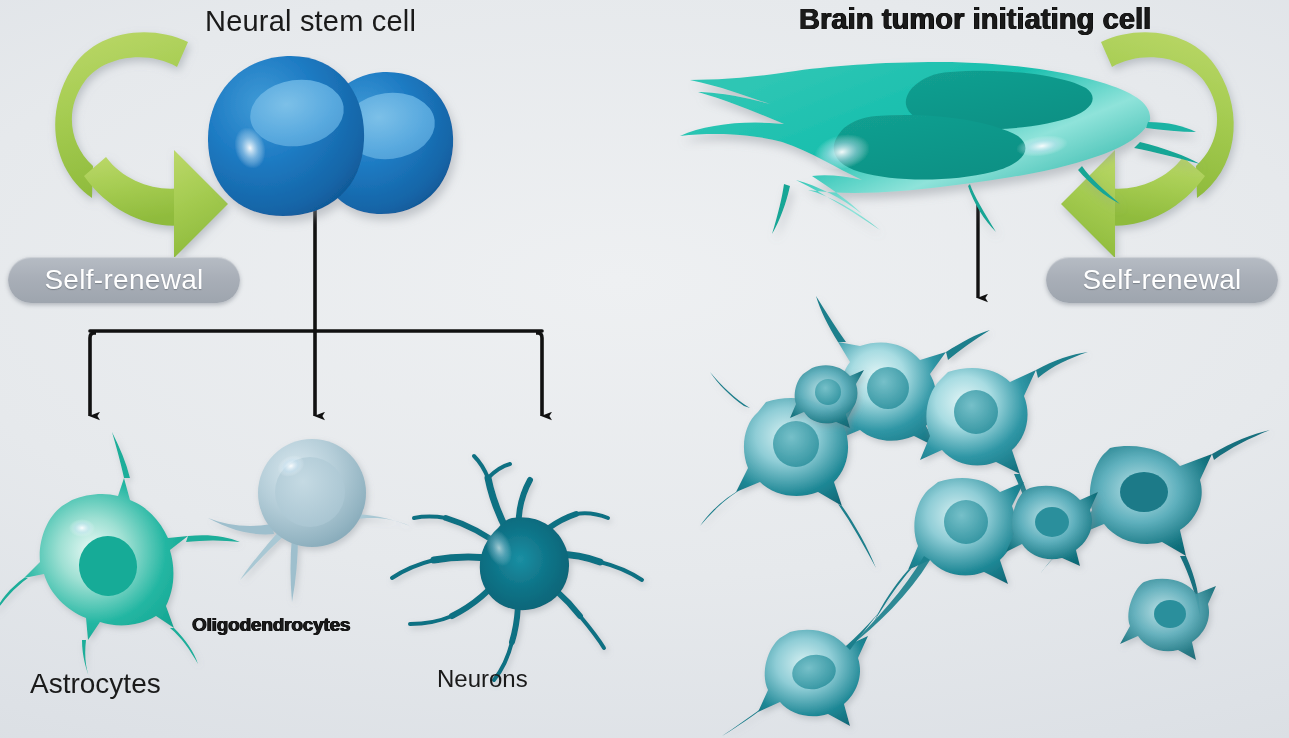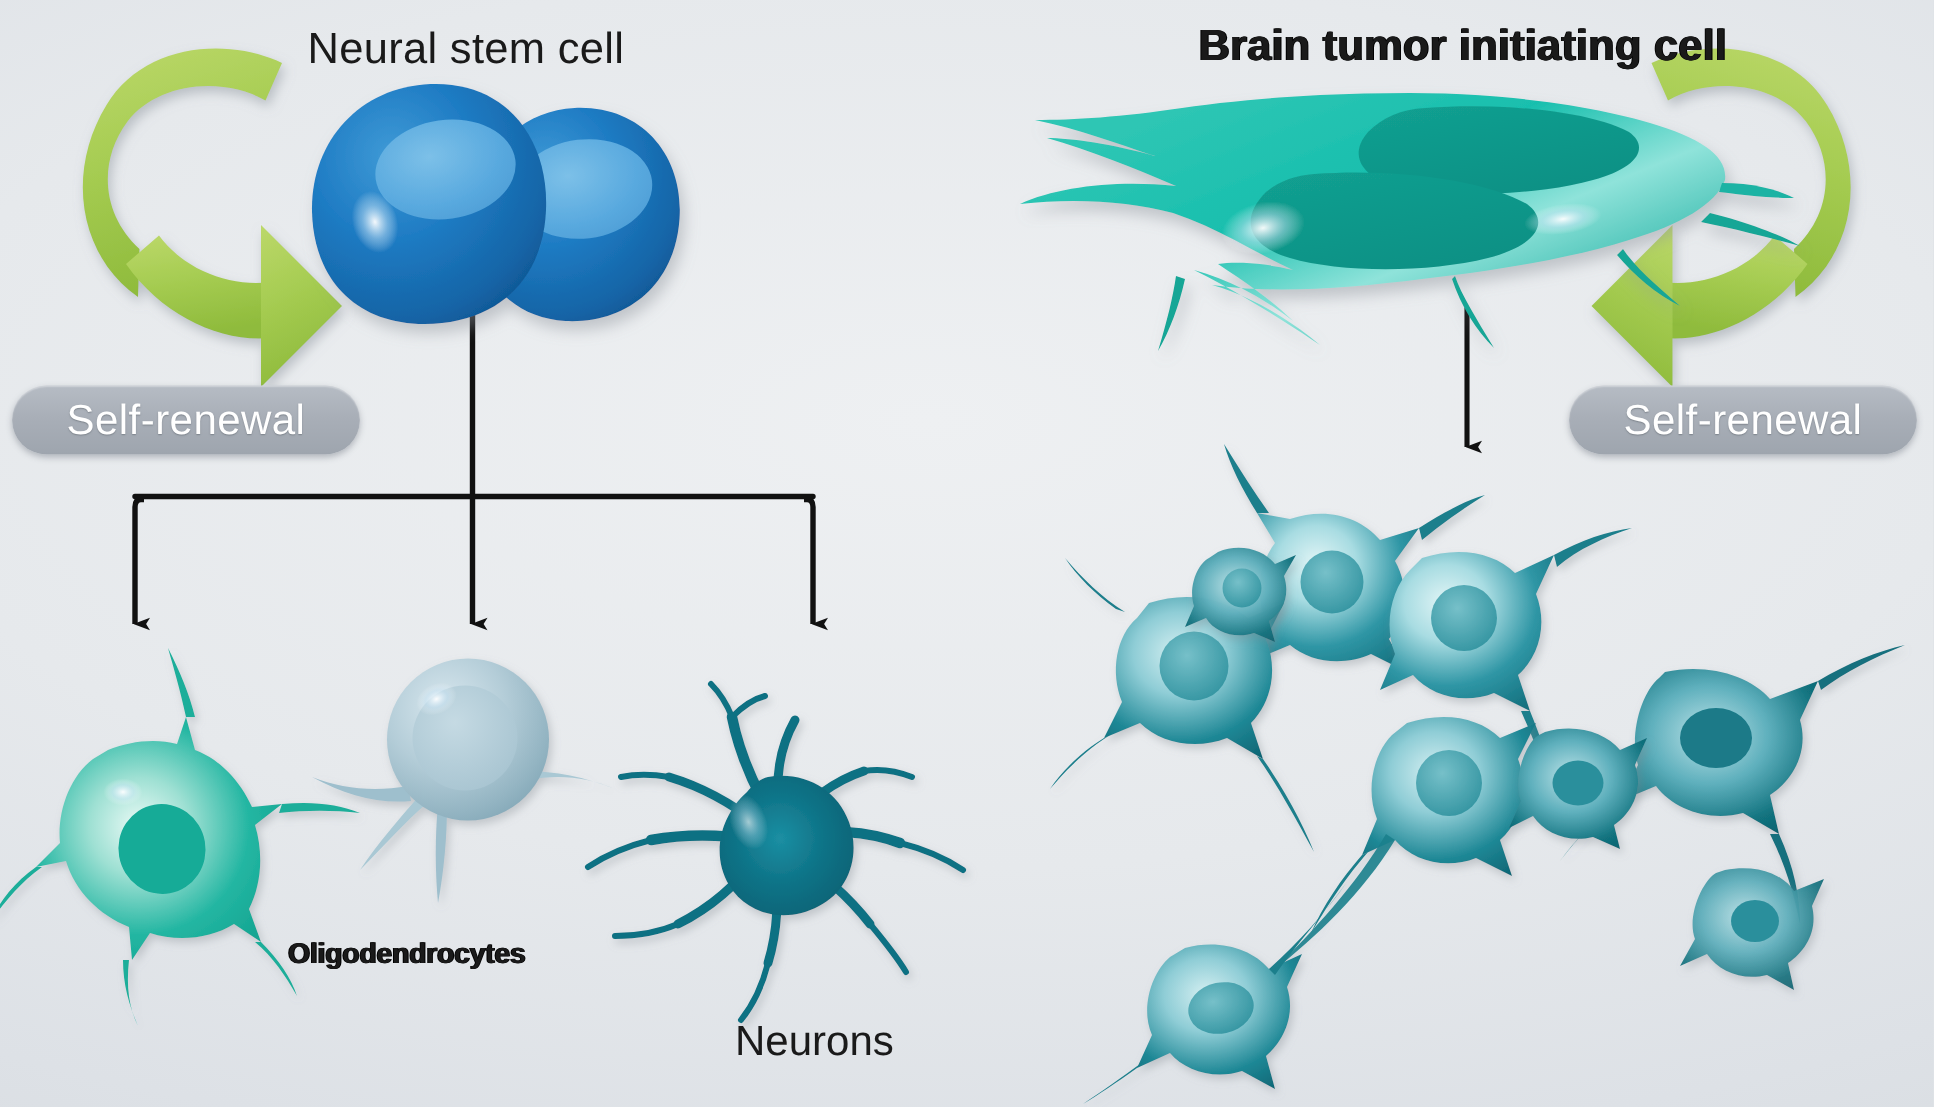--- a/index.html
+++ b/index.html
@@ -23,21 +23,20 @@
     left: 0;
     top: 0;
     width: 1289px;
     height: 738px;
   }
   .label {
     position: absolute;
     color: #1a1a1a;
     white-space: nowrap;
     line-height: 1.12;
-    margin-top: 12px;
   }
   .label-plain { font-weight: 400; }
   .label-bold  { font-weight: 700; }
 
   #title-nsc {
     left: 205px; top: 5px;
     font-size: 29px;
     letter-spacing: .2px;
   }
   #title-btic {
@@ -50,22 +49,22 @@
     left: 30px; top: 668px;
     font-size: 28px;
   }
   #label-oligo {
     left: 192px; top: 614px;
     font-size: 19px;
     letter-spacing: -.2px;
     text-shadow: 0.6px 0 0 #000, -0.6px 0 0 #000;
   }
   #label-neurons {
-    left: 490px; top: 666px;
-    font-size: 28px;
+    left: 437px; top: 666px;
+    font-size: 24px;
   }
   #label-hetero {
     left: 923px; top: 610px;
     font-size: 27px;
   }
 
   .pill {
     position: absolute;
     display: flex;
     align-items: center;
@@ -508,20 +507,21 @@
   </svg>
 
   <div class="label label-plain" id="title-nsc">Neural stem cell</div>
 
   <div class="label label-bold" id="title-btic">Brain tumor initiating cell</div>
 
   <div class="pill" id="pill-left">Self-renewal</div>
 
   <div class="pill" id="pill-right">Self-renewal</div>
 
+  <div class="label label-plain" id="label-astrocytes">Astrocytes</div>
 
   <div class="label label-bold" id="label-oligo">Oligodendrocytes</div>
 
   <div class="label label-plain" id="label-neurons">Neurons</div>
 
   <div class="label label-plain" id="label-hetero">
   </div>
 
 </div>
 

